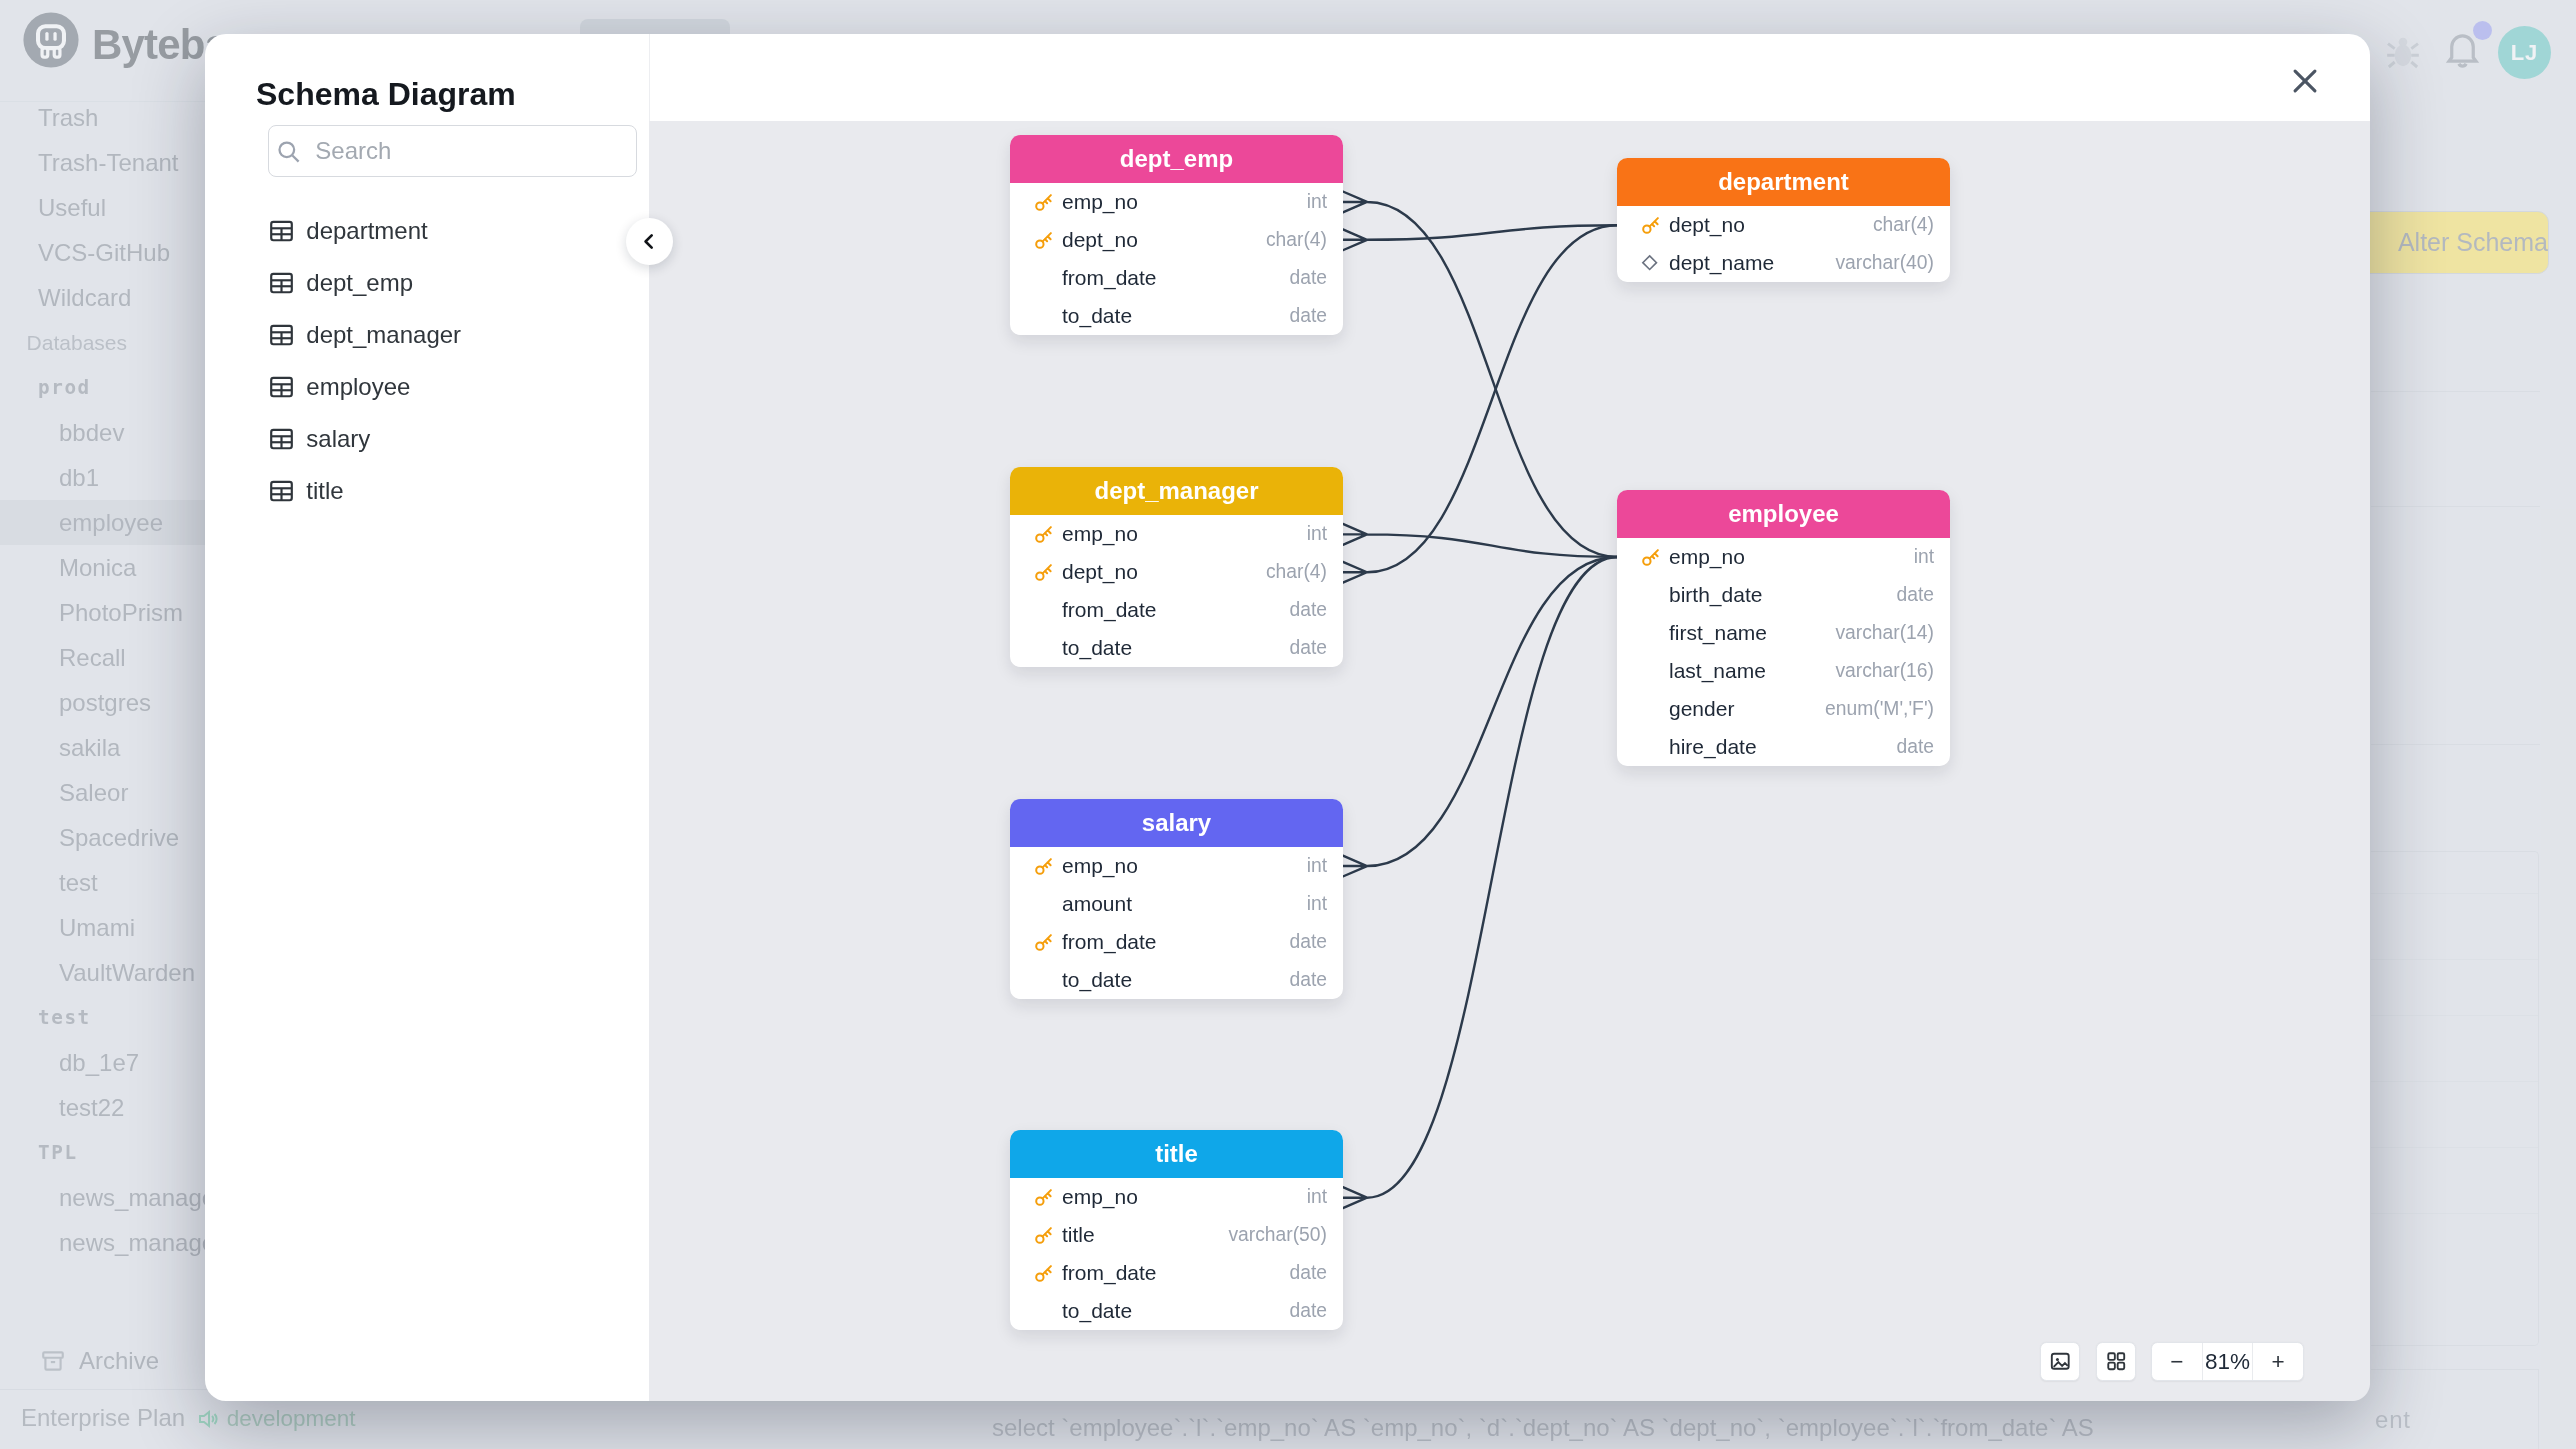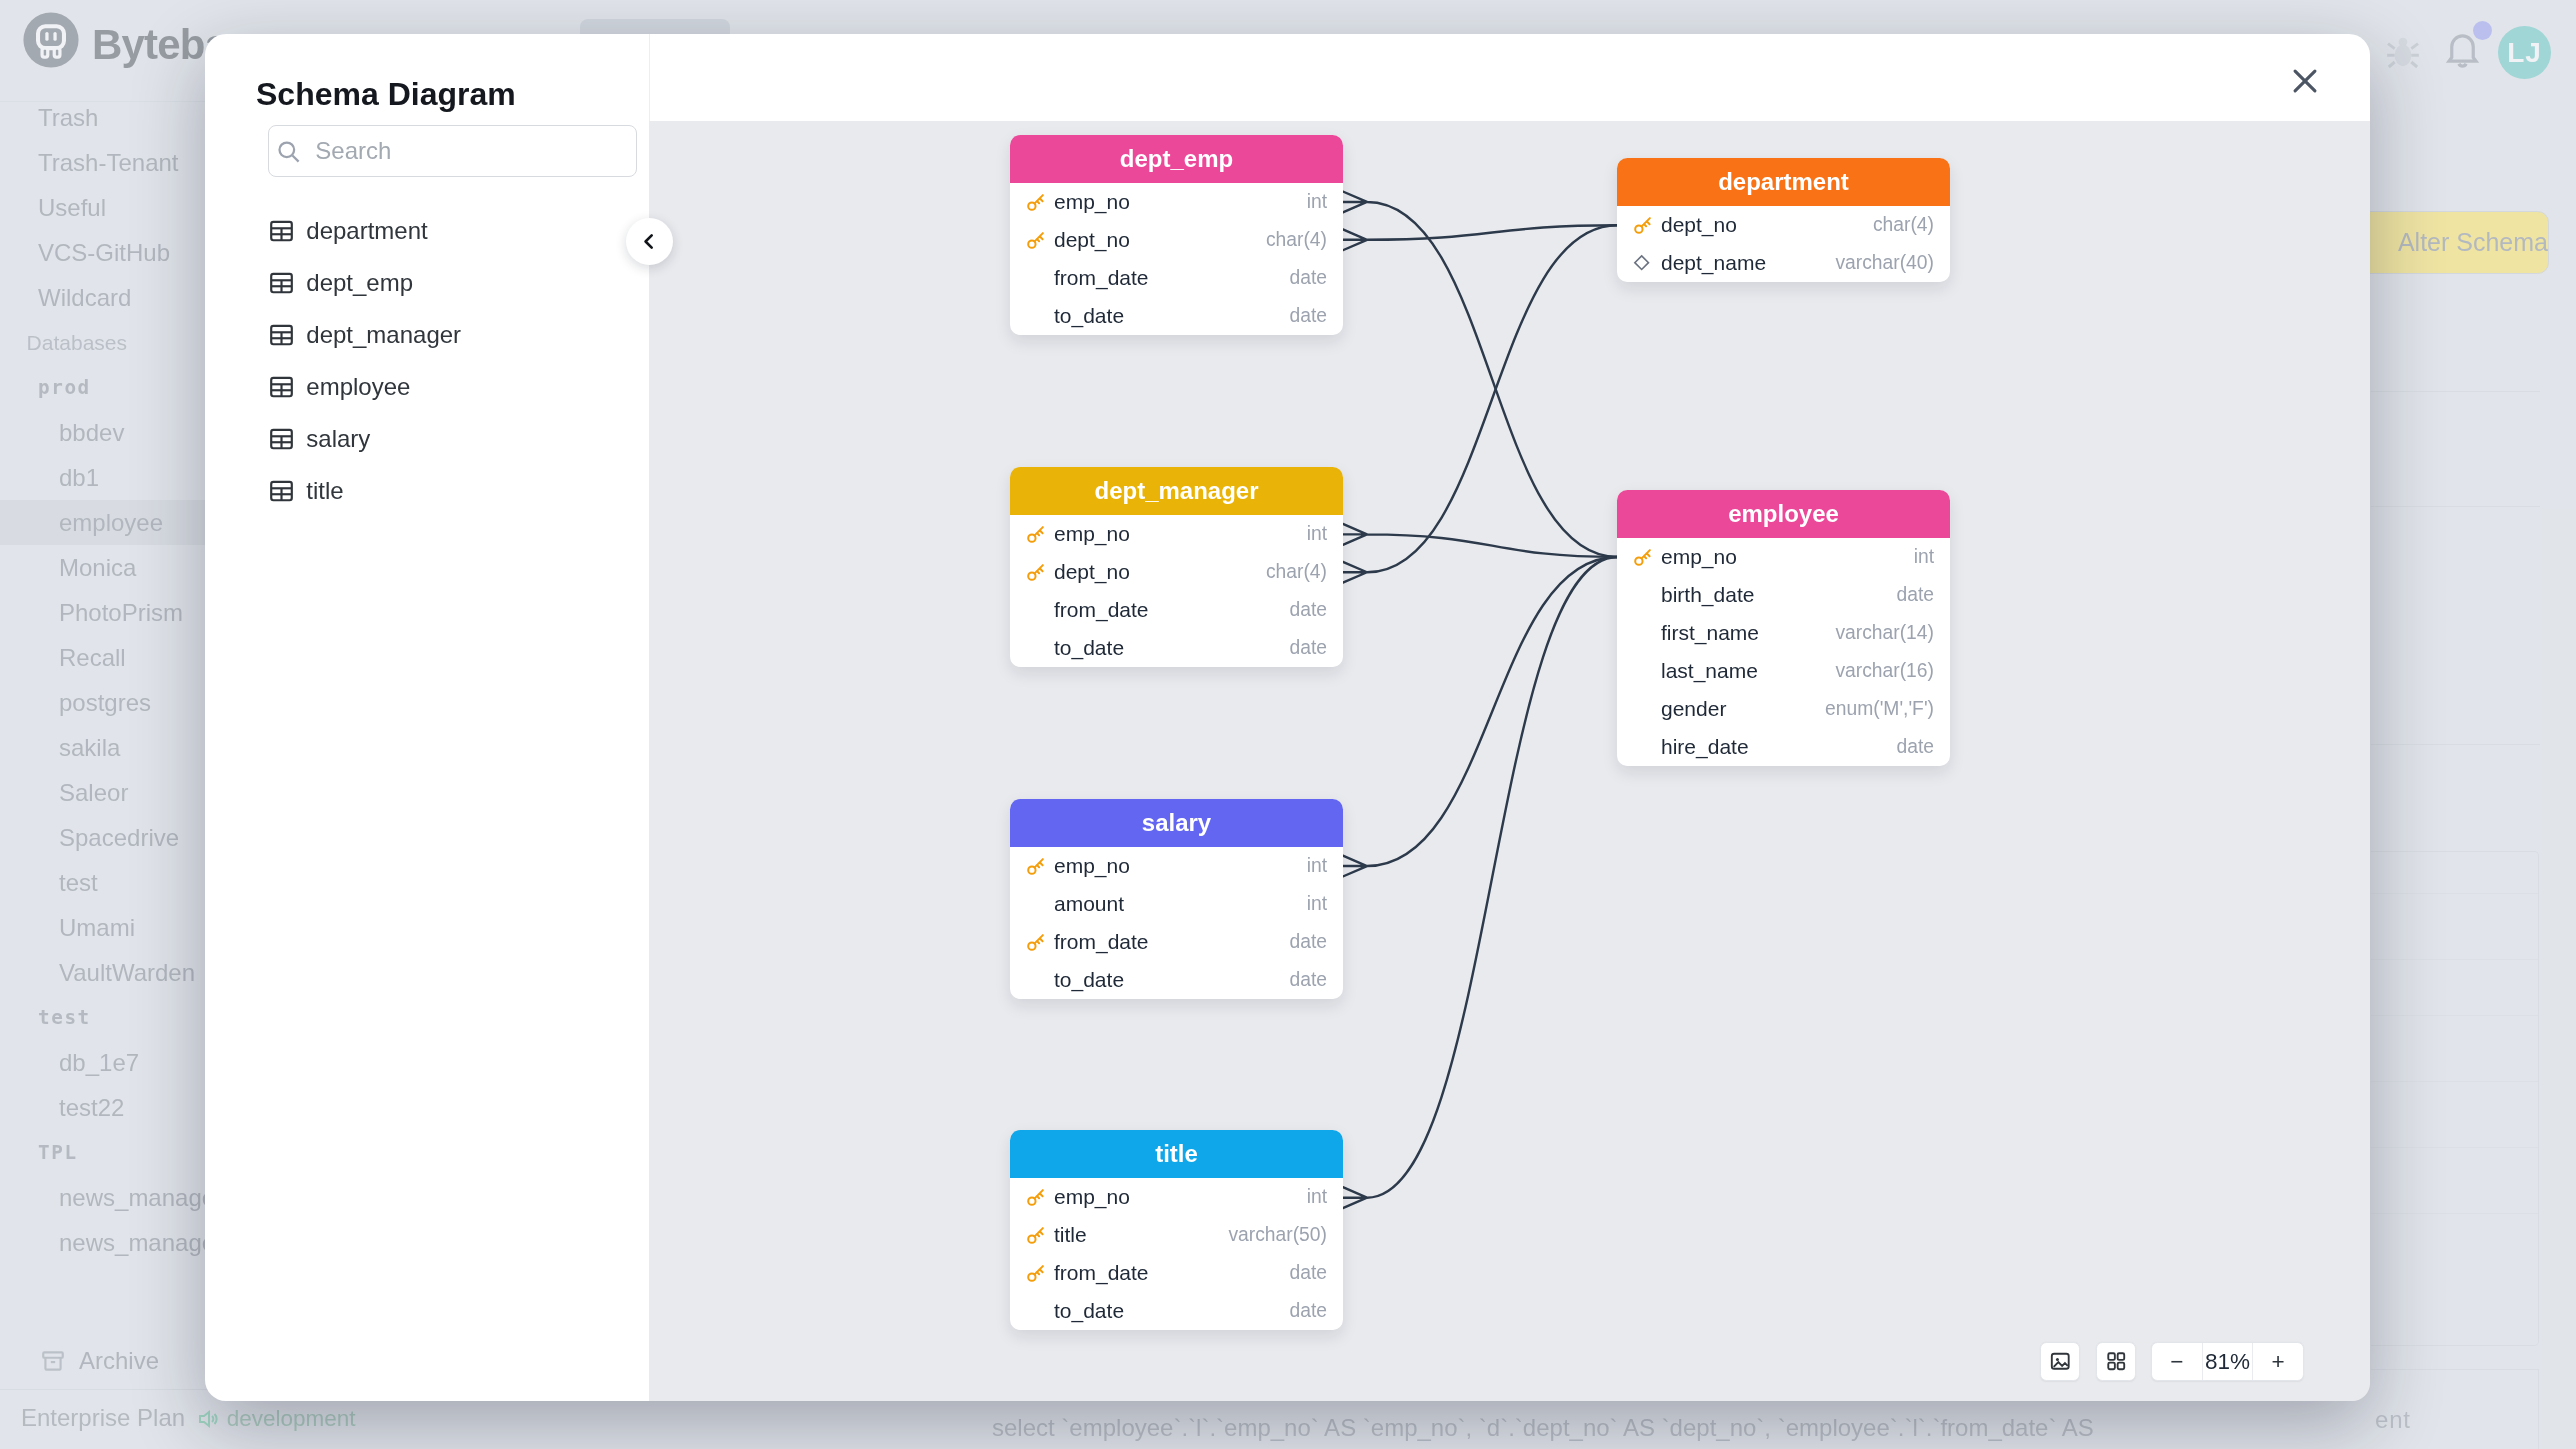--- a/index.html
+++ b/index.html
@@ -18,21 +18,21 @@
   .sb-row.active{background:#c9ced6;}
   #archive-row{position:absolute;left:0;top:1340px;width:345px;height:42px;display:flex;align-items:center;gap:13px;padding-left:40px;font-size:24px;color:#767d87;}
   #plan-divider{position:absolute;left:0;top:1389px;width:345px;border-top:1.6px solid #c8cdd5;}
   #plan-row{position:absolute;left:21px;top:1404px;display:flex;align-items:flex-end;gap:11.3px;font-size:24px;color:#7c838d;}
   #env-badge{display:flex;align-items:center;gap:6.4px;color:#6da98c;font-size:22.5px;}
   #topbar-fragment{position:absolute;left:580px;top:19.3px;width:150px;height:32px;background:#bdc3cd;border-radius:8px;}
   #bug-icon{position:absolute;left:2383px;top:32px;}
   #bell-wrap{position:absolute;left:2441px;top:27px;}
   #bell-dot{position:absolute;left:32px;top:-6.4px;width:19.3px;height:19.3px;border-radius:50%;background:#8b8ff0;}
   #avatar{position:absolute;left:2498px;top:26px;width:53px;height:53px;border-radius:50%;background:#4fc0ba;
-    display:flex;align-items:center;justify-content:center;color:#fff;font-size:28px;font-weight:bold;letter-spacing:0.8px;}
+    display:flex;align-items:center;justify-content:center;color:#fff;font-size:22px;font-weight:bold;letter-spacing:0.8px;}
   #alter-schema-btn{position:absolute;left:2333px;top:211px;width:214px;height:61px;border:1.6px solid #bfc5cd;border-radius:11.3px;
     background:#fde047;color:#79808a;font-size:25px;display:flex;align-items:center;justify-content:flex-end;}
   #bg-sql{position:absolute;left:992px;top:1414px;width:1530px;font-size:24px;color:#868d97;white-space:nowrap;}
   #bg-right-frag{position:absolute;left:2375px;top:1406px;font-size:24px;color:#8f96a0;letter-spacing:0.8px;}
   .bg-line{position:absolute;left:2371px;width:169px;border-top:1.6px solid #ccd1d8;}
   #bg-right-panel{position:absolute;left:2371px;top:851px;width:167px;height:493px;border:1.6px solid #ccd1d8;border-left:none;border-radius:0 4.8px 4.8px 0;}
   .bg-panel-row{position:absolute;left:0;width:100%;border-top:1.6px solid #d3d8de;}
   #bg-right-panel2{position:absolute;left:2371px;top:1369px;width:167px;height:81px;border:1.6px solid #ccd1d8;border-left:none;}
   
   #overlay{position:absolute;inset:0;background:rgba(228,231,236,0.55);}
@@ -49,21 +49,21 @@
   #table-list{position:absolute;left:63px;top:171px;width:369px;}
   .tl-row{height:52px;display:flex;align-items:center;gap:11.3px;font-size:24px;color:#30363c;cursor:pointer;}
   #collapse-btn{position:absolute;left:421px;top:184px;width:47px;height:47px;border-radius:50%;background:#fff;
     box-shadow:0 3.2px 11.3px rgba(15,23,42,.16);display:flex;align-items:center;justify-content:center;cursor:pointer;z-index:5;}
   #canvas{position:absolute;left:444px;top:87px;width:1721px;height:1280px;background:#e9eaee;border-radius:0 0 17.7px 0;overflow:hidden;}
   #wires{position:absolute;left:0;top:0;}
   .er-table{position:absolute;width:333px;border-radius:11.3px;box-shadow:0 6.4px 16px rgba(15,23,42,.10);}
   .er-head{height:48px;border-radius:10.5px 10.5px 0 0;color:#fff;font-size:24px;font-weight:bold;
     display:flex;align-items:center;justify-content:center;}
   .er-body{background:#fff;border-radius:0 0 10.5px 10.5px;padding:0;}
-  .er-row{height:38px;display:flex;align-items:center;padding:0 16px 0 15px;}
+  .er-row{height:38px;display:flex;align-items:center;padding:0 16px 0 23px;}
   .er-ic{width:29px;display:flex;align-items:center;}
   .er-name{font-size:21px;color:#1f2937;font-weight:500;}
   .er-type{margin-left:auto;font-size:19.3px;color:#9ca3af;}
   
   .ctl-btn{position:absolute;top:1308px;width:40px;height:39px;background:#fff;border:1.6px solid #e2e5ea;border-radius:6.4px;
     box-sizing:border-box;display:flex;align-items:center;justify-content:center;box-shadow:0 0.8px 1.6px rgba(0,0,0,.05);cursor:pointer;}
   #zoom-group{position:absolute;left:1946px;top:1308px;width:153px;height:39px;background:#fff;border:1.6px solid #e2e5ea;
     border-radius:6.4px;box-sizing:border-box;display:flex;box-shadow:0 0.8px 1.6px rgba(0,0,0,.05);}
   .zg-cell{flex:1;display:flex;align-items:center;justify-content:center;font-size:22.5px;color:#2e353d;}
   .zg-cell + .zg-cell{border-left:1.6px solid #e9ebee;}

